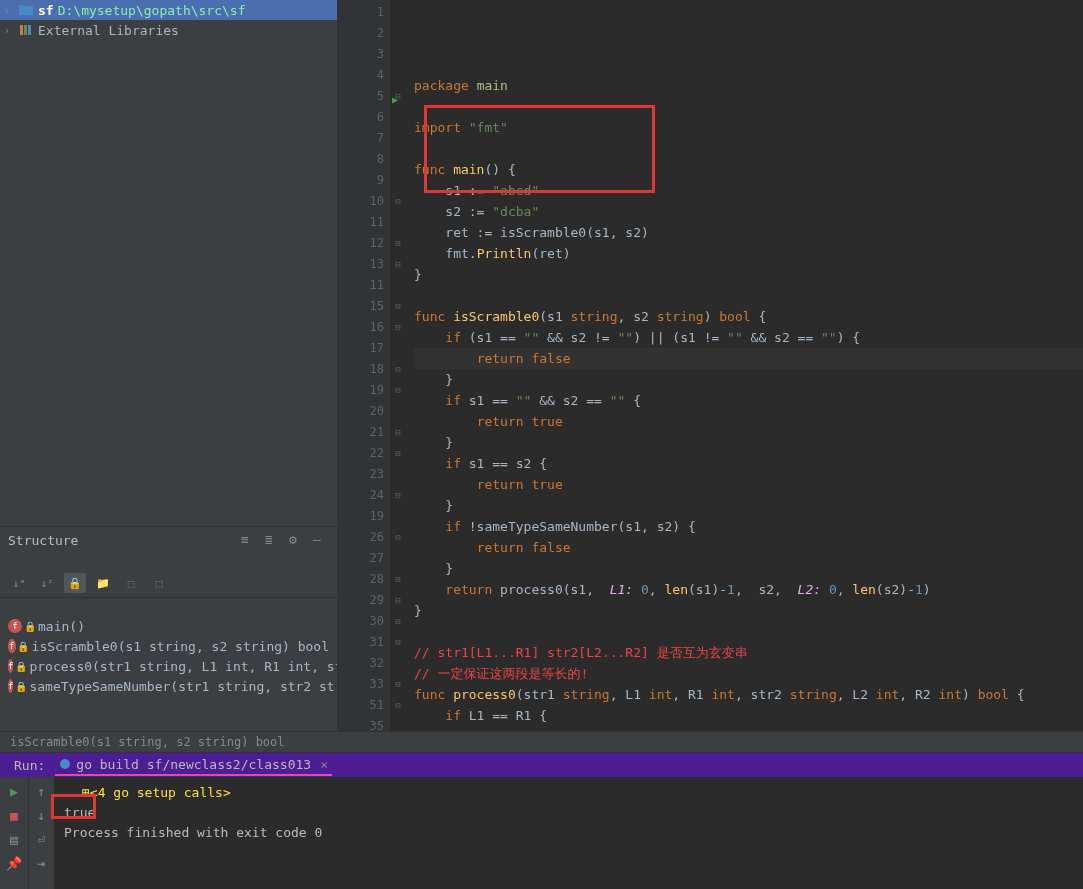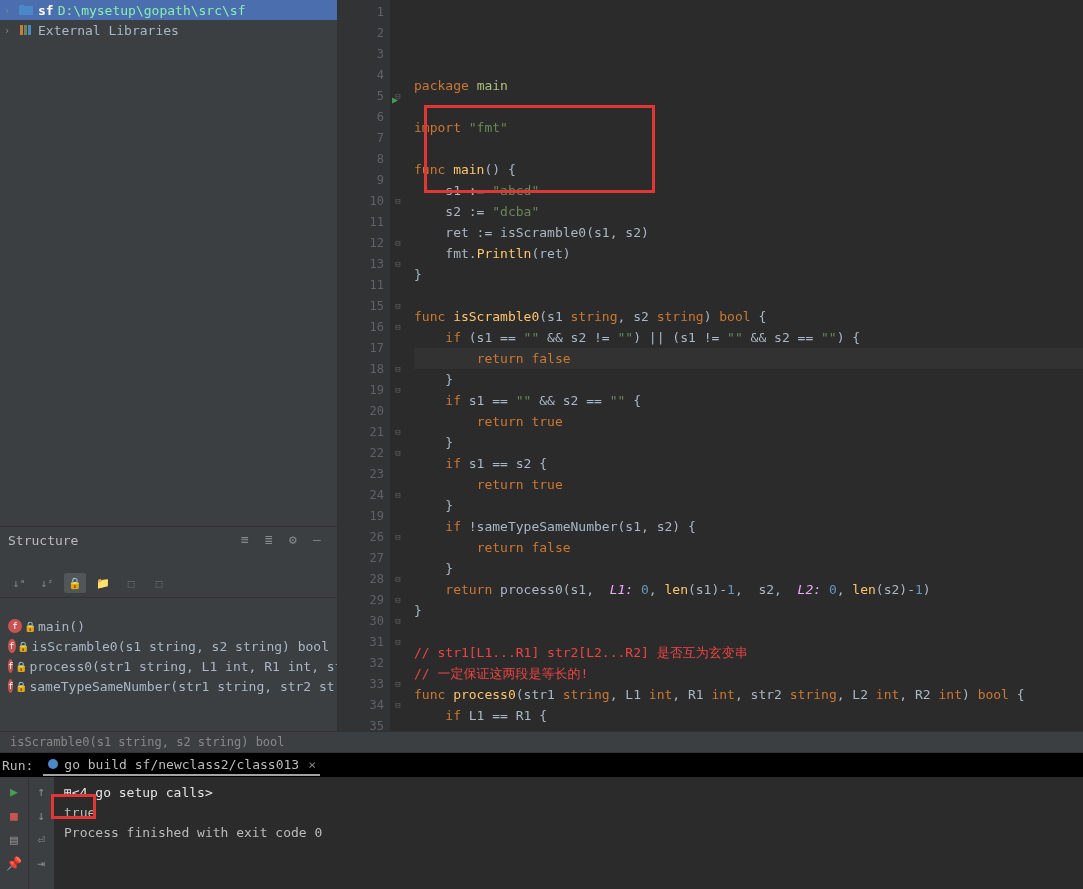--- a/index.html
+++ b/index.html
@@ -47,32 +47,32 @@
 .str { color: #6a8759; }
 .fn { color: #ffc66d; }
 .num { color: #6897bb; }
 .type { color: #cc7832; }
 .comment { color: #ef4444; }
 .hint { color: #f0abfc; font-style: italic; }
 .pkg { color: #afbf7e; }
 .current-line { background: #323232; }
 .breadcrumb { padding: 3px 10px; background: #3c3f41; color: #888; border-top: 1px solid #323232; font-size: 12px; }
 .run-panel { height: 137px; background: #2b2b2b; border-top: 1px solid #323232; display: flex; flex-direction: column; }
-.run-header { display: flex; align-items: center; padding: 4px 2px; background: #000000; height: 24px; }
+.run-header { display: flex; align-items: center; padding: 4px 14px; background: #4c1d95; height: 24px; }
 .run-title { color: #bbb; margin-right: 10px; }
-.run-tab { display: flex; align-items: center; gap: 5px; color: #bbb; border-bottom: 2px solid #a3a3a3; padding: 2px 4px; }
+.run-tab { display: flex; align-items: center; gap: 5px; color: #bbb; border-bottom: 2px solid #ec4899; padding: 2px 4px; }
 .run-close { color: #888; cursor: pointer; margin-left: 4px; }
 .run-body { flex: 1; display: flex; }
 .run-toolbar { width: 28px; background: #3c3f41; display: flex; flex-direction: column; align-items: center; gap: 8px; padding: 6px 0; }
 .run-toolbar2 { width: 26px; background: #3c3f41; display: flex; flex-direction: column; align-items: center; gap: 8px; padding: 6px 0; border-left: 1px solid #323232; }
 .run-btn { width: 16px; height: 16px; cursor: pointer; color: #888; display: flex; align-items: center; justify-content: center; }
 .run-play { color: #499c54; }
 .run-stop { color: #c75450; }
 .console { flex: 1; padding: 6px 10px; font-size: 13px; line-height: 20px; white-space: pre; position: relative; color: #bbb; }
-.console-gray { color: #e5e5e5; }
+.console-gray { color: #fde047; margin-left: 18px; }
 svg { display: block; }
 </style>
 </head>
 <body>
 
 <div class="main-area">
   <div class="left-panel">
     <div class="project-tree">
       <div class="tree-item selected">
         <span class="tree-arrow">›</span>
@@ -168,21 +168,21 @@
         <div class="gutter-line">24</div>
         <div class="gutter-line">19</div>
         <div class="gutter-line">26</div>
         <div class="gutter-line">27</div>
         <div class="gutter-line">28</div>
         <div class="gutter-line">29</div>
         <div class="gutter-line">30</div>
         <div class="gutter-line">31</div>
         <div class="gutter-line">32</div>
         <div class="gutter-line">33</div>
-        <div class="gutter-line">34</div>
+        <div class="gutter-line">51</div>
         <div class="gutter-line">35</div>
       </div>
     <div class="fold-col" id="foldcol">
         <div class="fold-mark"></div>
         <div class="fold-mark"></div>
         <div class="fold-mark"></div>
         <div class="fold-mark"></div>
         <div class="fold-mark">⊟</div>
         <div class="fold-mark"></div>
         <div class="fold-mark"></div>

